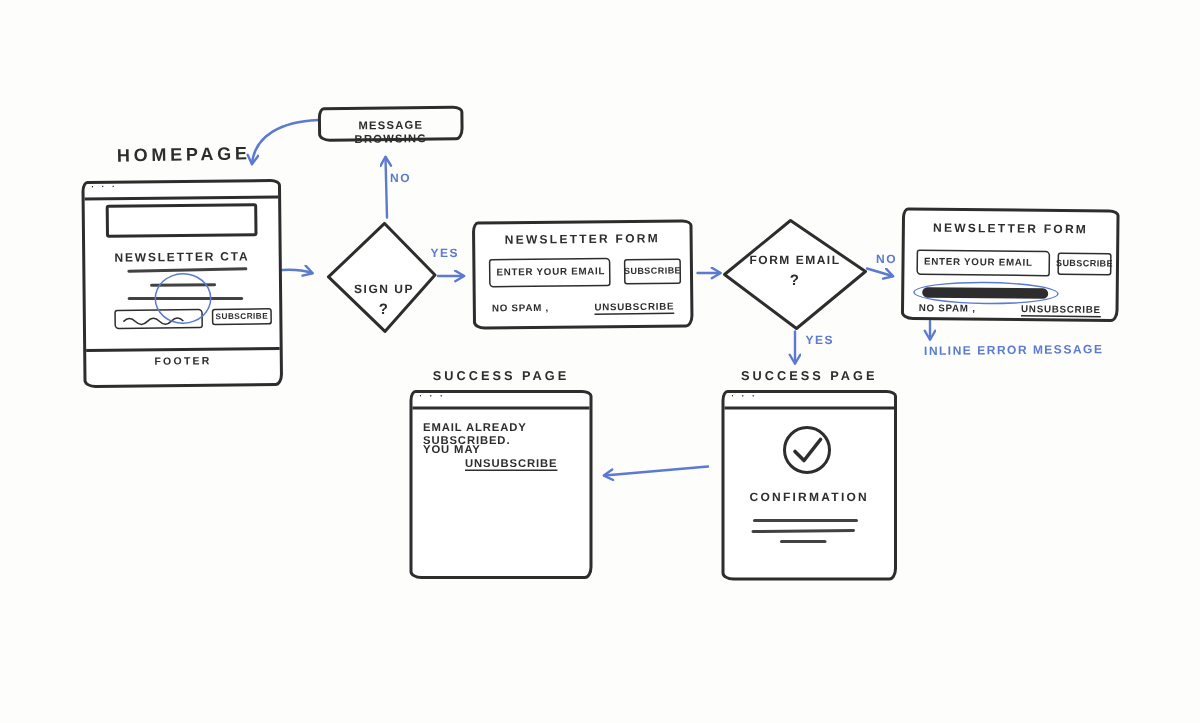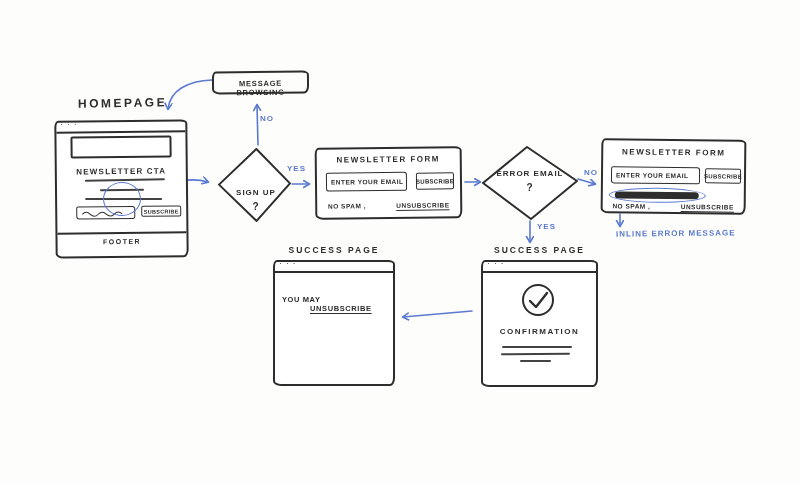--- a/index.html
+++ b/index.html
@@ -98,21 +98,21 @@
     <div class="abs hand ctr" style="left:0; top:6px; width:100%; font-size:8px; letter-spacing:1.5px;">NEWSLETTER FORM</div>
     <div class="inputbox" style="left:9px; top:23px; width:81px; height:19px; font-size:6.5px; letter-spacing:.5px; font-weight:bold; padding-left:4px;">ENTER YOUR EMAIL</div>
     <div class="btn" style="left:99px; top:24px; width:38px; height:17px; font-size:6px; letter-spacing:.3px; font-weight:bold;">SUBSCRIBE</div>
     <div class="abs hand ctr" style="left:0; top:53px; width:100%; font-size:6.5px; letter-spacing:.5px;">
       <span>NO SPAM ,</span>
       <span class="u">UNSUBSCRIBE</span>
     </div>
   </div>
 
   <div class="diamond-label hand" style="left:483px; top:168px; width:94px; font-size:8px;">
-    <div>ERROR EMAIL</div>
+    <div>FORM EMAIL</div>
     <div style="font-size:10px;">?</div>
   </div>
   <div class="abs hand blue" style="left:584px; top:168px; font-size:8px;">NO</div>
   <div class="abs hand blue" style="left:537px; top:222px; font-size:8px;">YES</div>
 
   <div class="sketch-box window r-p05" style="left:601px; top:139px; width:145px; height:75px;">
     <div class="abs hand ctr" style="left:0; top:7px; width:100%; font-size:8px; letter-spacing:1.5px;">NEWSLETTER FORM</div>
     <div class="inputbox" style="left:8px; top:26px; width:89px; height:17px; font-size:6.5px; letter-spacing:.5px; font-weight:bold; padding-left:4px;">ENTER YOUR EMAIL</div>
     <div class="btn" style="left:102px; top:27px; width:36px; height:15px; font-size:6px; letter-spacing:.3px; font-weight:bold;">SUBSCRIBE</div>
     <div class="abs" style="left:12px; top:51px; width:84px; height:7px; background:var(--ink); border-radius:4px;"></div>
@@ -137,19 +137,20 @@
     <div class="bar" style="left:19px; top:84px; width:70px;"></div>
     <div class="bar r-m05" style="left:18px; top:91px; width:69px;"></div>
     <div class="bar" style="left:37px; top:98px; width:31px;"></div>
   </div>
 
   <div class="abs hand ctr" style="left:273px; top:245px; width:122px; font-size:8.5px; letter-spacing:2px;">SUCCESS PAGE</div>
   <div class="sketch-box window" style="left:273px; top:260px; width:122px; height:126px;">
     <div class="topbar">
       <span class="dots">· · ·</span>
     </div>
+    <div class="abs hand" style="left:7px; top:18px; font-size:7.5px; letter-spacing:.6px;">EMAIL ALREADY SUBSCRIBED.</div>
     <div class="abs hand" style="left:7px; top:33px; font-size:7.5px; letter-spacing:.6px;">
       <span>YOU MAY</span>
       <span class="u">UNSUBSCRIBE</span>
     </div>
   </div>
 
 </div>
 
 </body></html>

